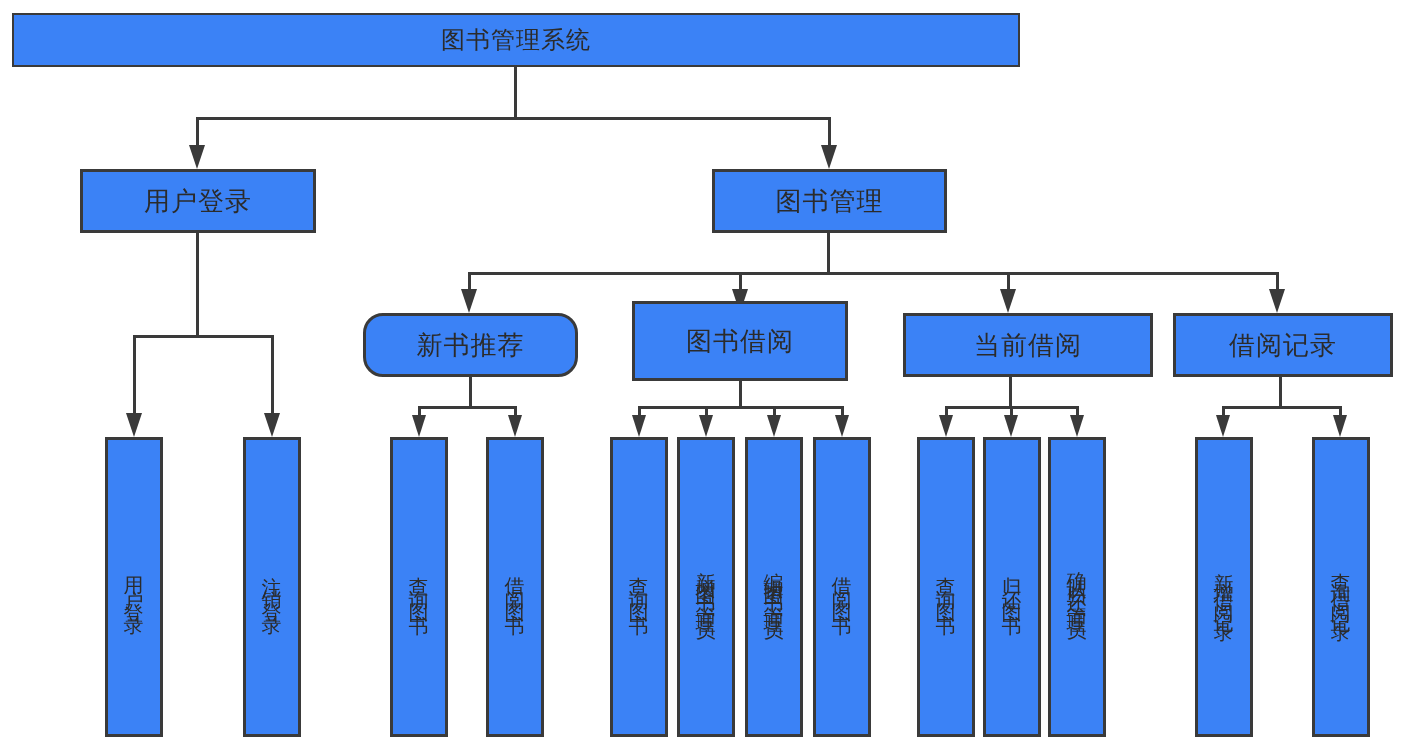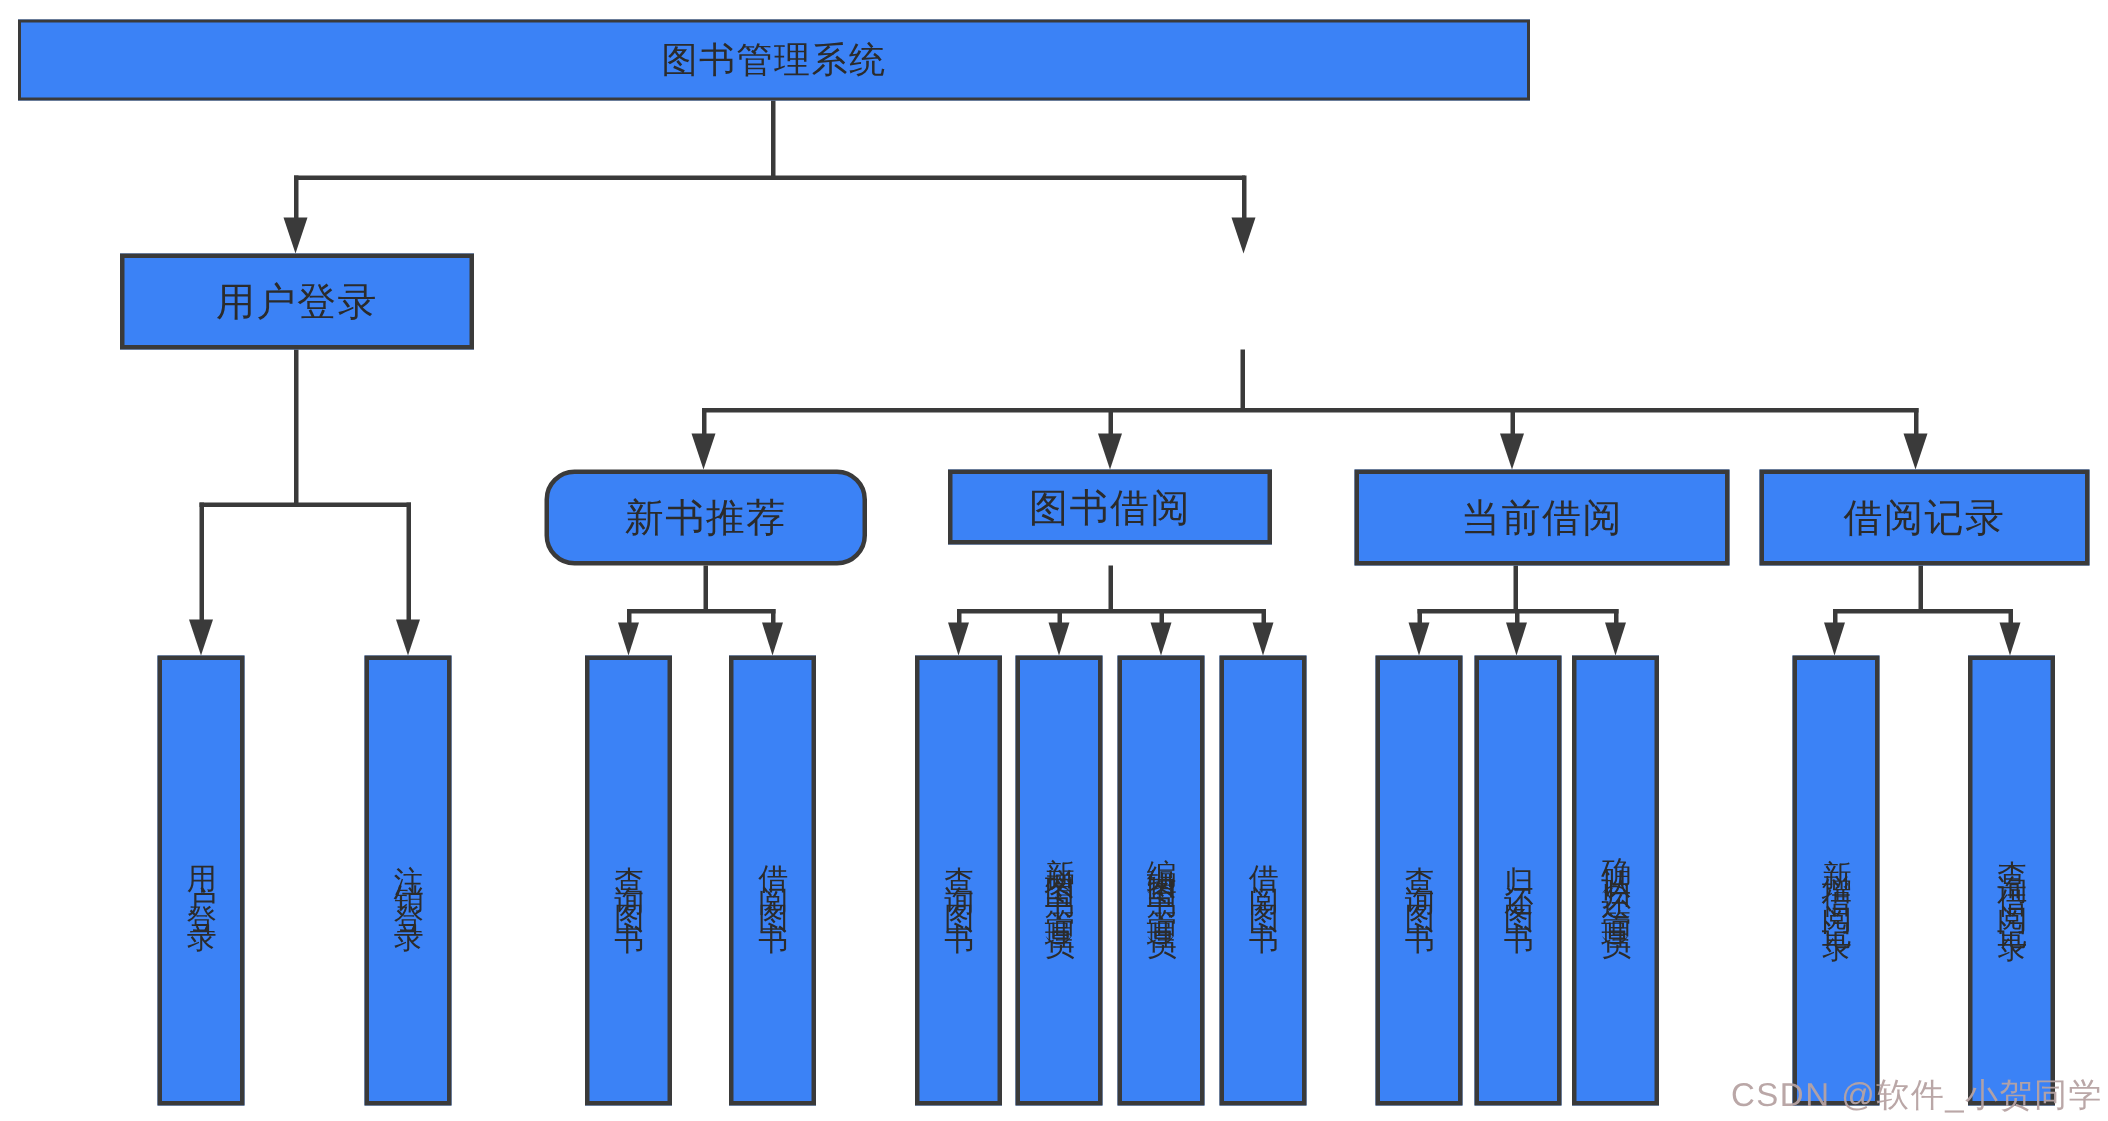--- a/index.html
+++ b/index.html
@@ -54,21 +54,21 @@
   .arr.sm{
     border-left-width:7px;
     border-right-width:7px;
     border-top-width:22px;
   }
   
   #b-root   {left:12px;  top:13px;  width:1008px; height:54px; border-width:2px; font-size:24px;}
   #b-login  {left:80px;  top:169px; width:236px;  height:64px;}
   #b-mgmt   {left:712px; top:169px; width:235px;  height:64px;}
   #b-rec    {left:363px; top:313px; width:215px;  height:64px;border-radius:20px;}
-  #b-bor    {left:632px; top:313px; width:216px;  height:50px;}
+  #b-bor    {left:632px; top:301px; width:216px;  height:80px;}
   #b-cur    {left:903px; top:313px; width:250px;  height:64px;}
   #b-log    {left:1173px;top:313px; width:220px;  height:64px;}
   
   .leaf{top:437px;height:300px;width:58px;}
   #l-ulogin {left:105px;}
   #l-logout {left:243px;}
   #l-recq   {left:390px;}
   #l-recb   {left:486px;}
   #l-bq     {left:610px;}
   #l-badd   {left:677px;}
@@ -211,34 +211,34 @@
   <div class="ln w3" id="c-br-v"></div>
   <div class="ln h3" id="c-br-h"></div>
   <div class="ln w3" id="c-br-d1"></div>
   <div class="ln w3" id="c-br-d2"></div>
   <div class="arr sm" id="a-br-1"></div>
   <div class="arr sm" id="a-br-2"></div>
 
   <div class="box h" id="b-root">图书管理系统</div>
 
   <div class="box h" id="b-login">用户登录</div>
+  <div class="box h" id="b-mgmt">图书管理</div>
 
   <div class="box h" id="b-rec">新书推荐</div>
   <div class="box h" id="b-bor">图书借阅</div>
   <div class="box h" id="b-cur">当前借阅</div>
   <div class="box h" id="b-log">借阅记录</div>
 
   <div class="box v leaf ls4" id="l-ulogin">用户登录</div>
   <div class="box v leaf ls4" id="l-logout">注销登录</div>
   <div class="box v leaf ls4" id="l-recq">查询图书</div>
   <div class="box v leaf ls4" id="l-recb">借阅图书</div>
   <div class="box v leaf ls4" id="l-bq">查询图书</div>
   <div class="box v leaf ls9" id="l-badd">新增图书（管理员）</div>
   <div class="box v leaf ls9" id="l-bedit">编辑图书（管理员）</div>
   <div class="box v leaf ls4" id="l-bbor">借阅图书</div>
   <div class="box v leaf ls4" id="l-cq">查询图书</div>
   <div class="box v leaf ls4" id="l-cret">归还图书</div>
   <div class="box v leaf ls9" id="l-cconf">确认归还（管理员）</div>
   <div class="box v leaf ls6" id="l-radd">新增借阅记录</div>
   <div class="box v leaf ls6" id="l-rq">查询借阅记录</div>
 
-  <div id="watermark">CSDN @软件_小贺同学</div>
 </div>
 
 </body></html>

